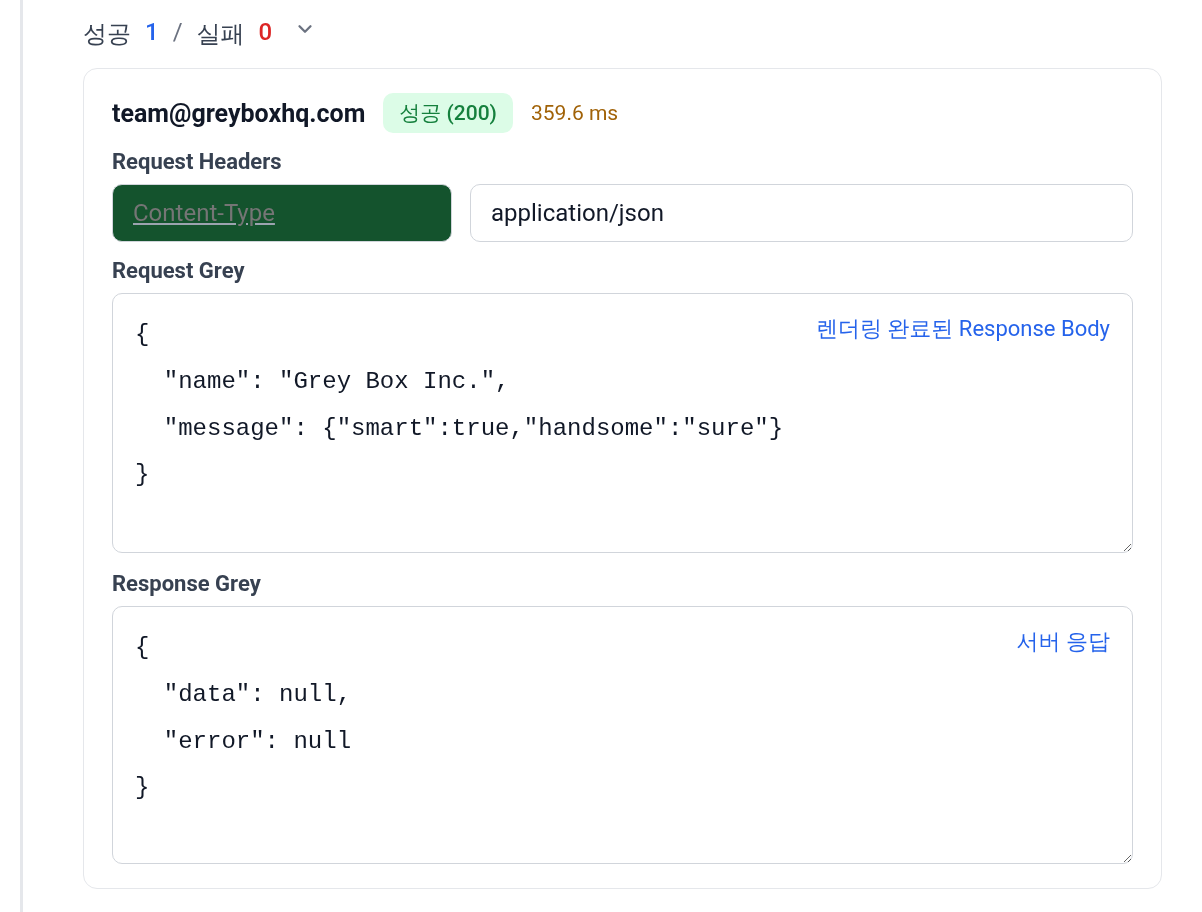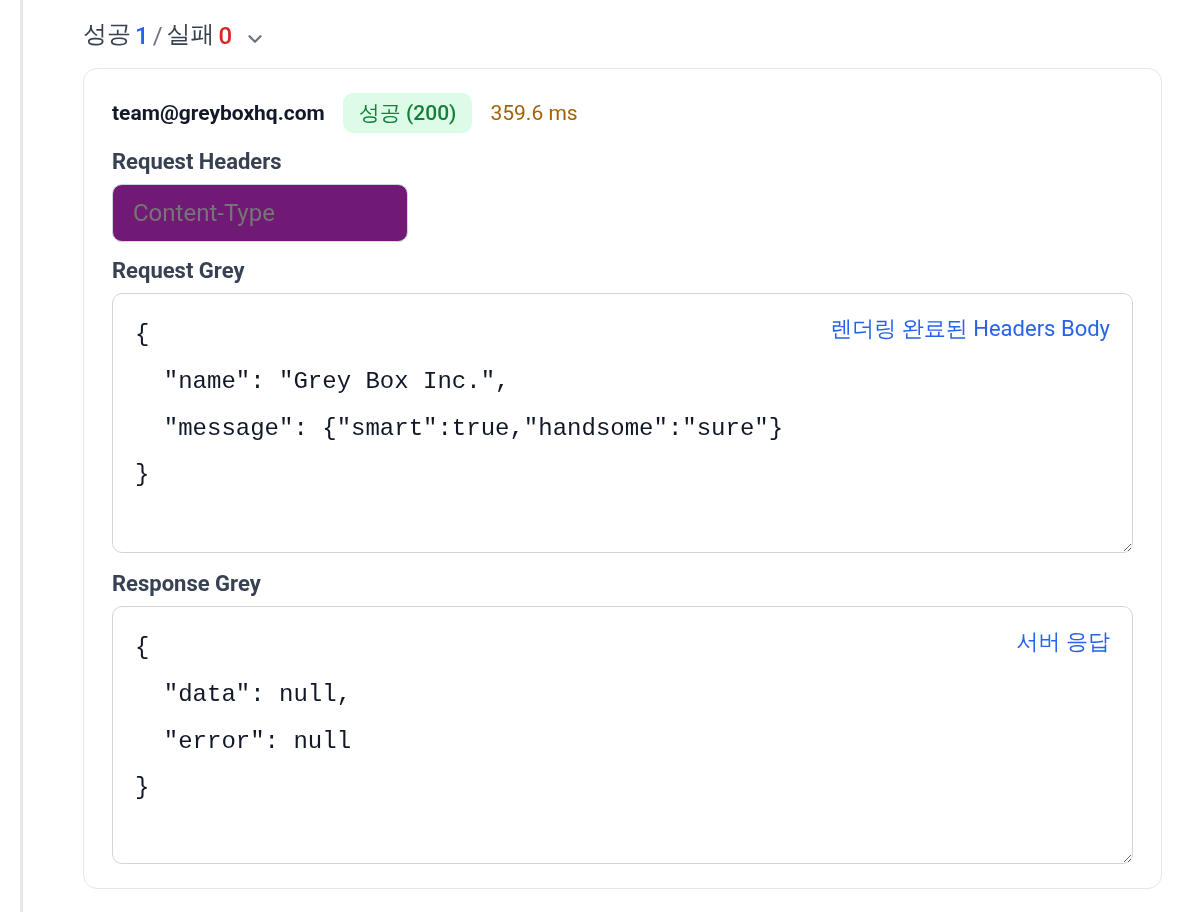--- a/index.html
+++ b/index.html
@@ -13,22 +13,22 @@
       padding: 0;
       color: #1a1a1a;
     }
     .container {
       padding: 0 20px 20px 20px;
       border-left: 3px solid #e5e7eb;
       margin-left: 20px;
     }
     .summary-row {
       display: flex;
-      align-items: flex-end;
-      gap: 4px;
+      align-items: flex-start;
+      gap: 14px;
       padding: 18px 40px 18px 40px;
       font-size: 24px;
       color: #374151;
     }
     .summary-label {
       color: #374151;
     }
     .success-count {
       color: #2563eb;
       font-weight: 500;
@@ -54,21 +54,21 @@
       padding: 24px 28px;
       background: #ffffff;
     }
     .card-header {
       display: flex;
       align-items: center;
       gap: 18px;
       margin-bottom: 16px;
     }
     .email {
-      font-size: 21px;
+      font-size: 25px;
       font-weight: 700;
       color: #111827;
     }
     .status-badge {
       background: #dcfce7;
       color: #15803d;
       font-size: 21px;
       font-weight: 500;
       padding: 6px 16px;
       border-radius: 10px;
@@ -92,23 +92,24 @@
     .header-input {
       font-size: 24px;
       padding: 14px 20px;
       border: 1px solid #d1d5db;
       border-radius: 10px;
       font-family: inherit;
       color: #111827;
       background: #ffffff;
     }
     .header-key {
-      width: 296px;
-      background: #701a75;
+      width: 340px;
+      background: #14532d;
       color: #9ca3af;
+      text-decoration: underline;
     }
     .header-value {
       flex: 1;
     }
     .body-box {
       position: relative;
       border: 1px solid #d1d5db;
       border-radius: 10px;
       padding: 18px 22px;
       font-family: "SF Mono", Monaco, Menlo, Consolas, "Courier New", monospace;
@@ -166,25 +167,26 @@
     <div class="card-header">
       <span class="email">team@greyboxhq.com</span>
       <span class="status-badge">성공 (200)</span>
       <span class="timing">359.6 ms</span>
     </div>
 
     <div class="section-label">Request Headers</div>
 
     <div class="header-row">
       <input type="text" class="header-input header-key" placeholder="Content-Type" style="">
+      <input type="text" class="header-input header-value" value="application/json" style="">
     </div>
 
     <div class="section-label">Request Grey</div>
 
-    <div class="body-box request-body-box"><a class="body-link">렌더링 완료된 Headers Body</a><span>{
+    <div class="body-box request-body-box"><a class="body-link">렌더링 완료된 Response Body</a><span>{
   "name": "Grey Box Inc.",
   "message": {"smart":true,"handsome":"sure"}
 }</span></div>
 
     <div class="section-label">Response Grey</div>
 
     <div class="body-box response-body-box"><a class="body-link">서버 응답</a><span>{
   "data": null,
   "error": null
 }</span></div>

